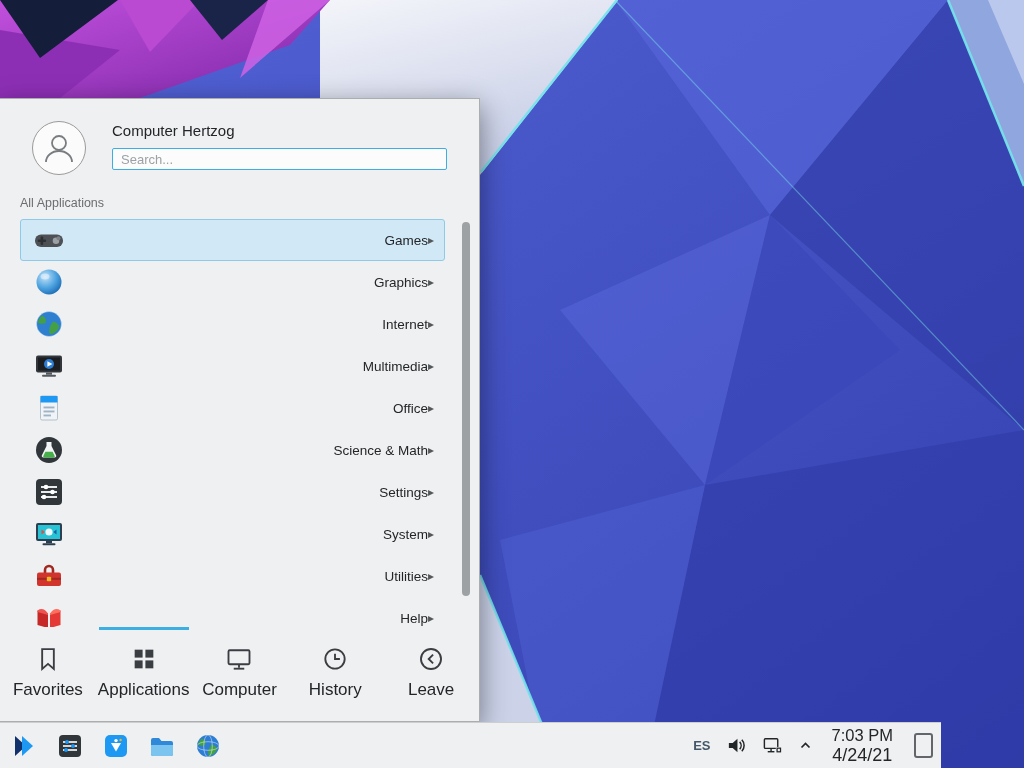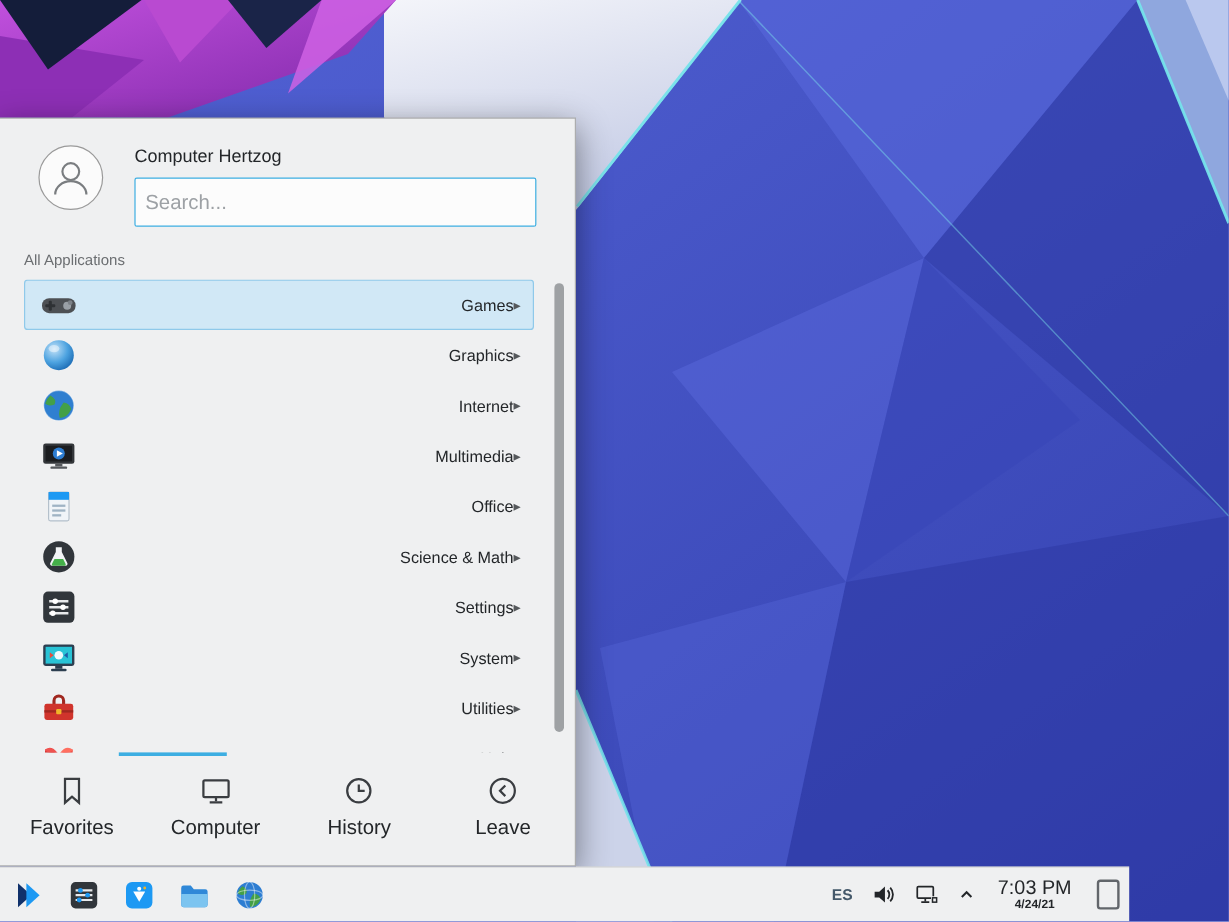--- a/index.html
+++ b/index.html
@@ -11,22 +11,22 @@
   .launcher{position:absolute;left:0;top:98px;width:480px;height:624px;
     background:#eff0f1;border:1px solid rgba(0,0,0,.28);border-left:none;
     box-shadow:0 8px 26px rgba(0,0,0,.45);display:flex;flex-direction:column;
     box-sizing:border-box;}
   .launcher-header{display:flex;padding:22px 32px 8px 32px;gap:26px;align-items:flex-start;}
   .avatar{width:52px;height:52px;border-radius:50%;border:1px solid #9a9a9a;
     background:#fbfbfb;display:flex;align-items:center;justify-content:center;flex:0 0 52px;}
   .avatar svg{width:40px;height:40px;display:block;}
   .header-right{flex:1;display:flex;flex-direction:column;gap:9px;min-width:0;}
   .user-name{font-size:15px;color:#232629;margin-top:1px;}
-  .search-input{height:41px;border:1px solid #3daee2;border-radius:2px;background:#fcfcfc;
-    font-size:17px;padding:0 8px;color:#232629;outline:none;font-family:inherit;width:100%;
+  .search-input{height:22px;border:1px solid #3daee2;border-radius:2px;background:#fcfcfc;
+    font-size:13px;padding:0 8px;color:#232629;outline:none;font-family:inherit;width:100%;
     box-sizing:border-box;}
   .search-input::placeholder{color:#9da1a5;}
 
   .section-label{padding:13px 0 9px 20px;font-size:12.5px;color:#6b6e71;}
 
   .app-list{position:relative;flex:1;overflow:hidden;}
   .app-item{display:flex;align-items:center;height:42px;margin:0 34px 0 20px;
     padding:0 10px 0 12px;border:1px solid transparent;border-radius:3px;box-sizing:border-box;text-align:right;}
   .app-item.selected{background:#d1e8f6;border-color:#8fc9ea;}
   .app-icon{width:32px;height:32px;flex:0 0 32px;}
@@ -47,21 +47,21 @@
     border-top:1px solid rgba(0,0,0,.14);display:flex;align-items:center;
     box-sizing:border-box;padding:0 8px 0 10px;}
   .task-icon{width:28px;height:28px;margin-right:18px;flex:0 0 28px;}
   .task-icon svg{width:28px;height:28px;display:block;}
   .tray{margin-left:auto;display:flex;align-items:center;gap:15px;}
   .kbd-layout{font-size:13px;color:#44586a;font-weight:600;}
   .tray-icon svg{width:21px;height:21px;display:block;}
   .caret-icon svg{width:15px;height:15px;display:block;}
   .clock{display:flex;flex-direction:column;align-items:center;line-height:1.12;color:#232629;margin:14px 4px;}
   .clock-time{font-size:16.5px;}
-  .clock-date{font-size:10px;font-weight:bold;}
+  .clock-date{font-size:18px;}
   .show-desktop{width:19px;height:25px;border:2px solid #62666b;border-radius:3px;
     background:transparent;box-sizing:border-box;margin-left:2px;}
 </style>
 </head>
 <body>
 
 <div class="screen">
 
   <svg class="wallpaper" viewBox="0 0 1024 768" preserveAspectRatio="none">
     <defs>
@@ -272,20 +272,31 @@
 
       <div class="tab">
         <span class="tab-icon">
           <svg viewBox="0 0 24 24">
               <path d="M7 3.5 h10 v17 l-5 -4.3 -5 4.3 z" fill="none" stroke="#3a3d41" stroke-width="1.6"></path>
             </svg>
         </span>
         <span class="tab-label">Favorites</span>
       </div>
 
+      <div class="tab">
+        <span class="tab-icon">
+          <svg viewBox="0 0 24 24">
+              <rect x="4" y="4" width="6.8" height="6.8" fill="#3a3d41"></rect>
+          <rect x="13.2" y="4" width="6.8" height="6.8" fill="#3a3d41"></rect>
+          <rect x="4" y="13.2" width="6.8" height="6.8" fill="#3a3d41"></rect>
+          <rect x="13.2" y="13.2" width="6.8" height="6.8" fill="#3a3d41"></rect>
+            </svg>
+        </span>
+        <span class="tab-label">Applications</span>
+      </div>
 
       <div class="tab">
         <span class="tab-icon">
           <svg viewBox="0 0 24 24">
               <rect x="3" y="4.5" width="18" height="12" rx="1" fill="none" stroke="#3a3d41" stroke-width="1.6"></rect>
           <line x1="12" y1="16.5" x2="12" y2="19.5" stroke="#3a3d41" stroke-width="1.6"></line>
           <line x1="7.5" y1="20.3" x2="16.5" y2="20.3" stroke="#3a3d41" stroke-width="1.6"></line>
             </svg>
         </span>
         <span class="tab-label">Computer</span>

